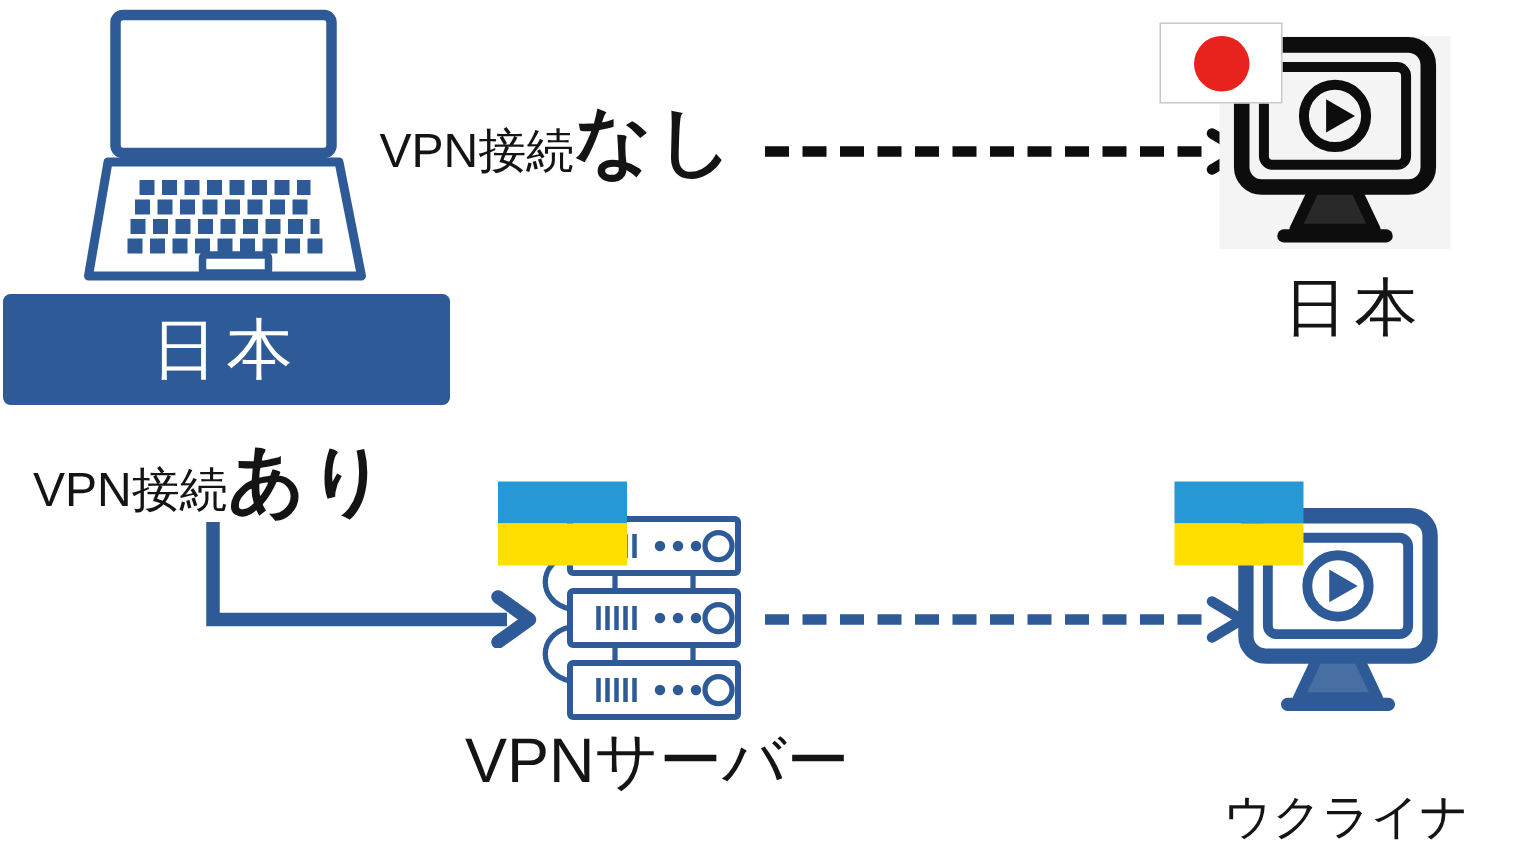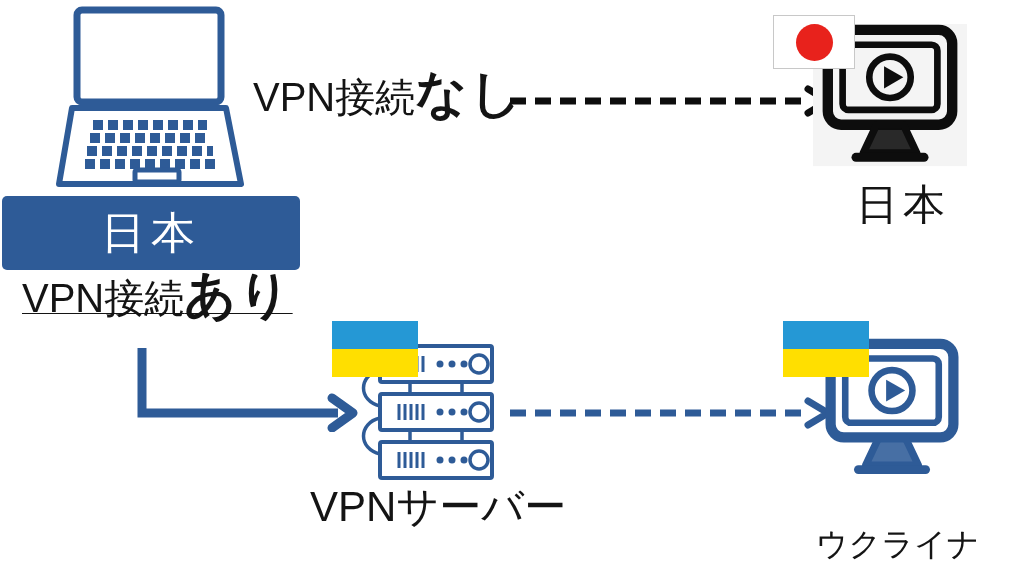--- a/index.html
+++ b/index.html
@@ -27,24 +27,24 @@
     left: 2px; top: 196px; width: 298px; height: 74px;
     background: var(--primary_blue);
     border-radius: 5px;
     display: flex; align-items: center; justify-content: center;
     color: var(--label_text_white);
     font-size: 44px; letter-spacing: 6px;
   }
 
   
   .route-label { line-height: 1; white-space: nowrap; color: var(--text_black); }
-  .route-label .prefix { font-size: 40px; }
+  .route-label .prefix { font-size: 32px; }
   .route-label .emph   { font-size: 51px; font-weight: 700; letter-spacing: 2px; }
   .route-label-direct { left: 253px; top: 68px; }
-  .route-label-vpn    { left: 22px;  top: 269px; text-decoration: underline; }
+  .route-label-vpn    { left: 22px;  top: 294px; }
 
   
   .caption { color: var(--text_black); text-align: center; line-height: 1; white-space: nowrap; }
   .caption-japan   { left: 833px; top: 184px; width: 140px; font-size: 42px; letter-spacing: 5px; }
   .caption-server  { left: 310px; top: 486px; width: 255px; font-size: 42px; text-align: center; }
   .caption-ukraine { left: 795px; top: 484px; width: 205px; font-size: 32px; margin-top: 44px; }
 
   
   .flag-jp {
     left: 773px; top: 15px; width: 80px; height: 52px;

